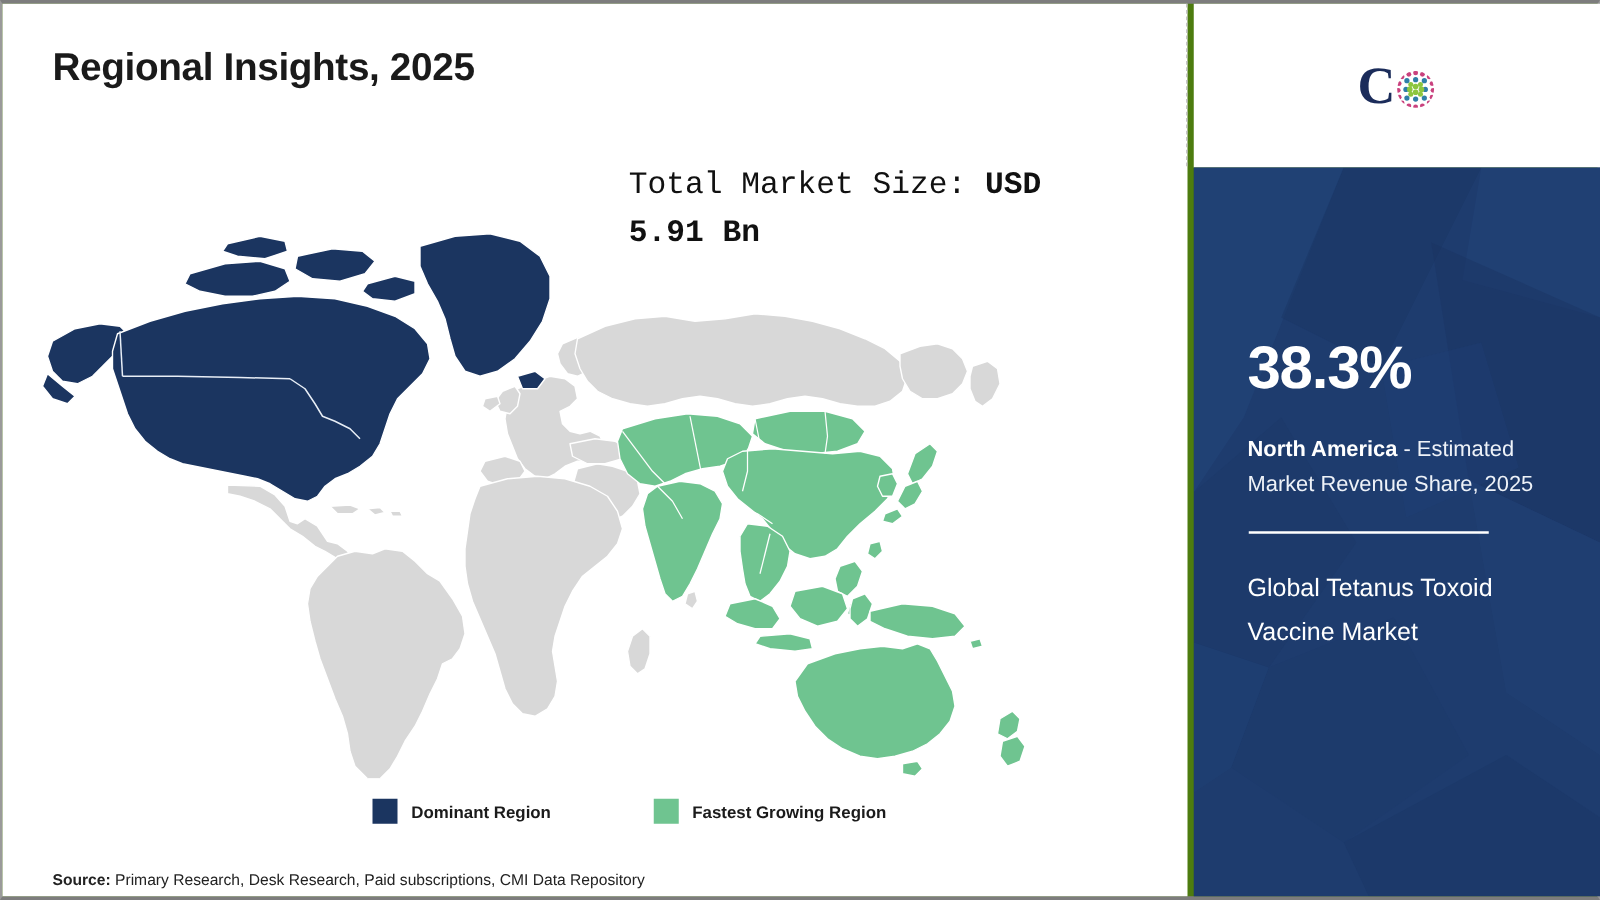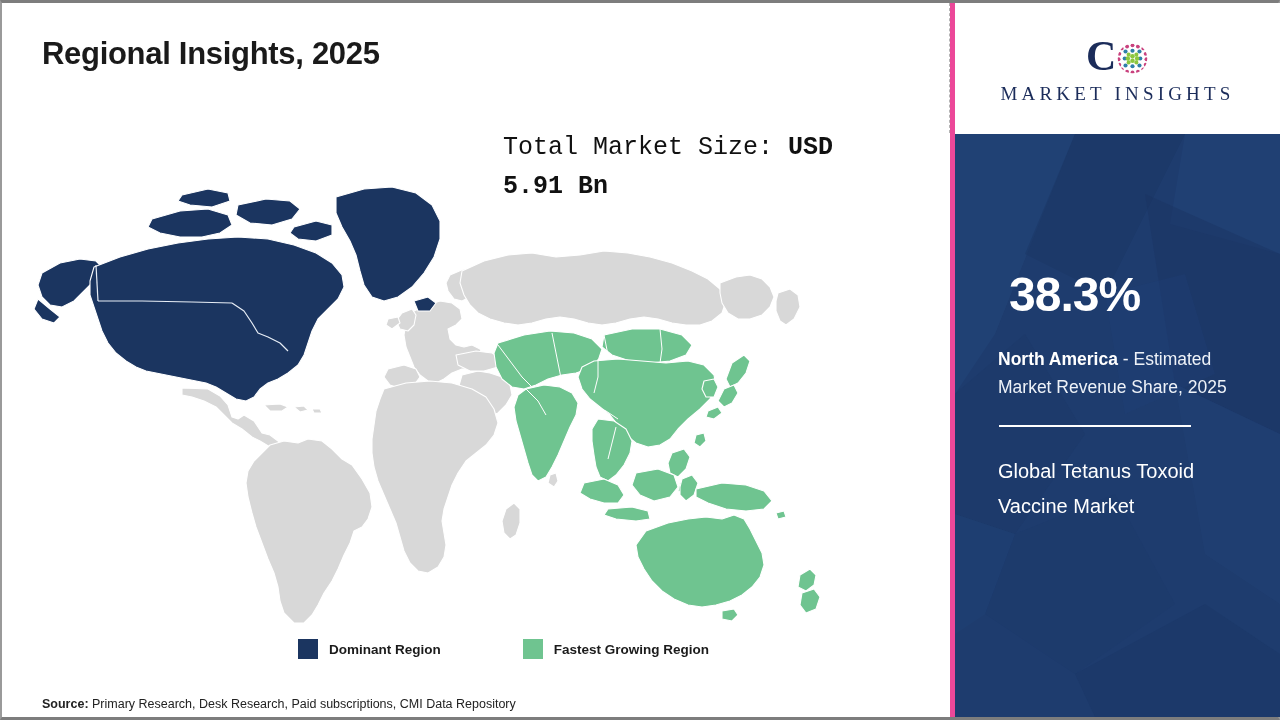--- a/index.html
+++ b/index.html
@@ -4,21 +4,21 @@
 <style>
   html,body{margin:0;padding:0;}
   body{
     width:1280px;height:720px;overflow:hidden;
     background:#ffffff;
     font-family:"Liberation Sans", sans-serif;
     -webkit-font-smoothing:antialiased;
   }
   #root{
     position:relative;width:1280px;height:720px;
-    background:#ec4899;
+    background:#4d7c0f;
     box-sizing:border-box;
     border-top:3px solid #7d7d7d;
     border-bottom:3px solid #7d7d7d;
     border-left:2px solid #9a9a9a;
     border-right:2px solid #9a9a9a;
   }
 
   
   .left-panel{
     position:absolute;left:0;top:0;width:948px;height:714px;
@@ -98,21 +98,21 @@
     background:#1e3c6e;
     overflow:hidden;
   }
   .right-panel .tex{
     position:absolute;inset:0;opacity:1;pointer-events:none;
   }
   .rp-inner{position:absolute;left:43px;top:0;width:250px;}
   .stat-value{
     position:absolute;top:137px;left:0;
     font-size:48px;font-weight:bold;color:#ffffff;
-    letter-spacing:-1px;line-height:1;margin-left:11px;
+    letter-spacing:-1px;line-height:1;
   }
   .stat-desc{
     position:absolute;top:195px;left:0;width:265px;
     font-size:17.5px;color:#eef2f8;line-height:1.62;margin-top:16px;
   }
   .stat-desc b{font-weight:bold;color:#ffffff;}
   .rule{
     position:absolute;top:291px;left:1px;width:192px;height:1.6px;
     background:#ffffff;
   }
@@ -371,21 +371,20 @@
                 <circle cx="26" cy="20" r="2.9"></circle>
               <circle cx="15" cy="15" r="2.6"></circle>
                 <circle cx="25" cy="15" r="2.6"></circle>
               <circle cx="15" cy="25" r="2.6"></circle>
                 <circle cx="25" cy="25" r="2.6"></circle>
             </g>
           </g>
         </svg>
       </span>
     </div>
-    <div class="logo-sub">MARKET INSIGHTS</div>
   </div>
 
   <div class="right-panel">
     <svg class="tex" viewBox="0 0 325 583" preserveAspectRatio="none" xmlns="http://www.w3.org/2000/svg">
       <rect width="325" height="583" fill="#1e3c6e"></rect>
       <path d="M0 0 L120 0 L40 200 L0 260 Z" fill="#24467c" opacity="0.45"></path>
       <path d="M120 0 L230 0 L150 160 L70 120 Z" fill="#1a3563" opacity="0.5"></path>
       <path d="M230 0 L325 0 L325 120 L215 90 Z" fill="#26487f" opacity="0.35"></path>
       <path d="M0 260 L70 200 L130 300 L60 400 L0 380 Z" fill="#1b3867" opacity="0.5"></path>
       <path d="M190 60 L325 120 L325 300 L220 250 Z" fill="#1a3462" opacity="0.45"></path>

